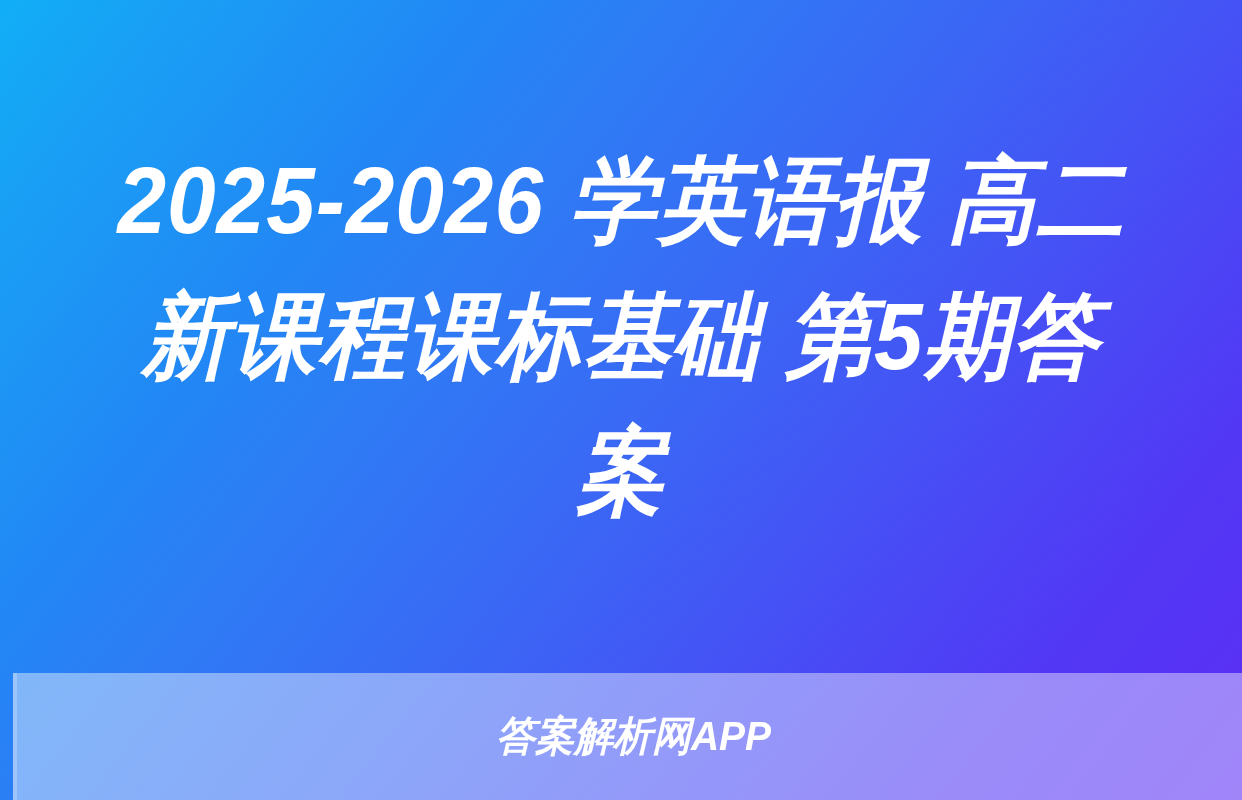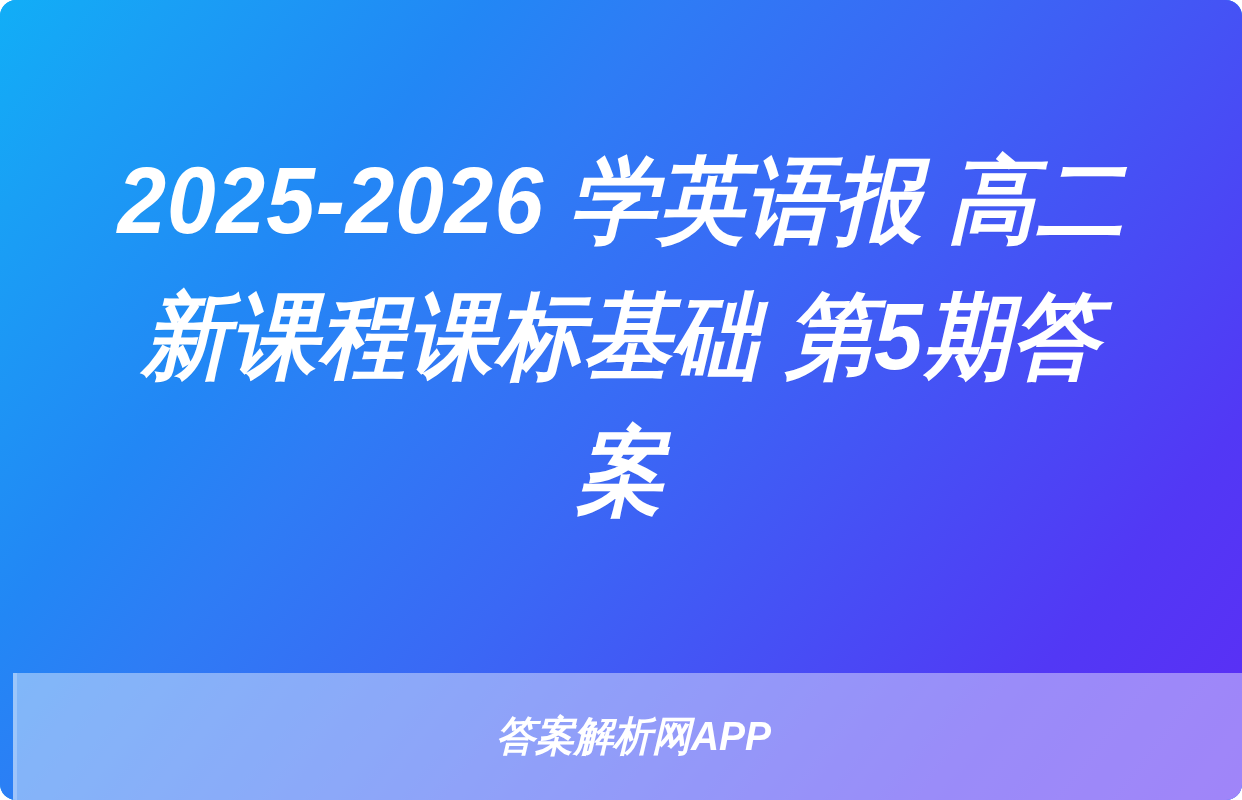--- a/index.html
+++ b/index.html
@@ -12,21 +12,20 @@
     font-family: "Liberation Sans", "DejaVu Sans", sans-serif;
   }
 
   
   .canvas {
     position: relative;
     width: 1242px;
     height: 800px;
     overflow: hidden;
     background: #19a0f5;
-    border-radius: 16px;
   }
 
   
   .bg-gradient {
     position: absolute;
     inset: 0;
     background: linear-gradient(128deg,
       #11aef7 0%,
       #19a0f5 9%,
       #2287f5 26%,

